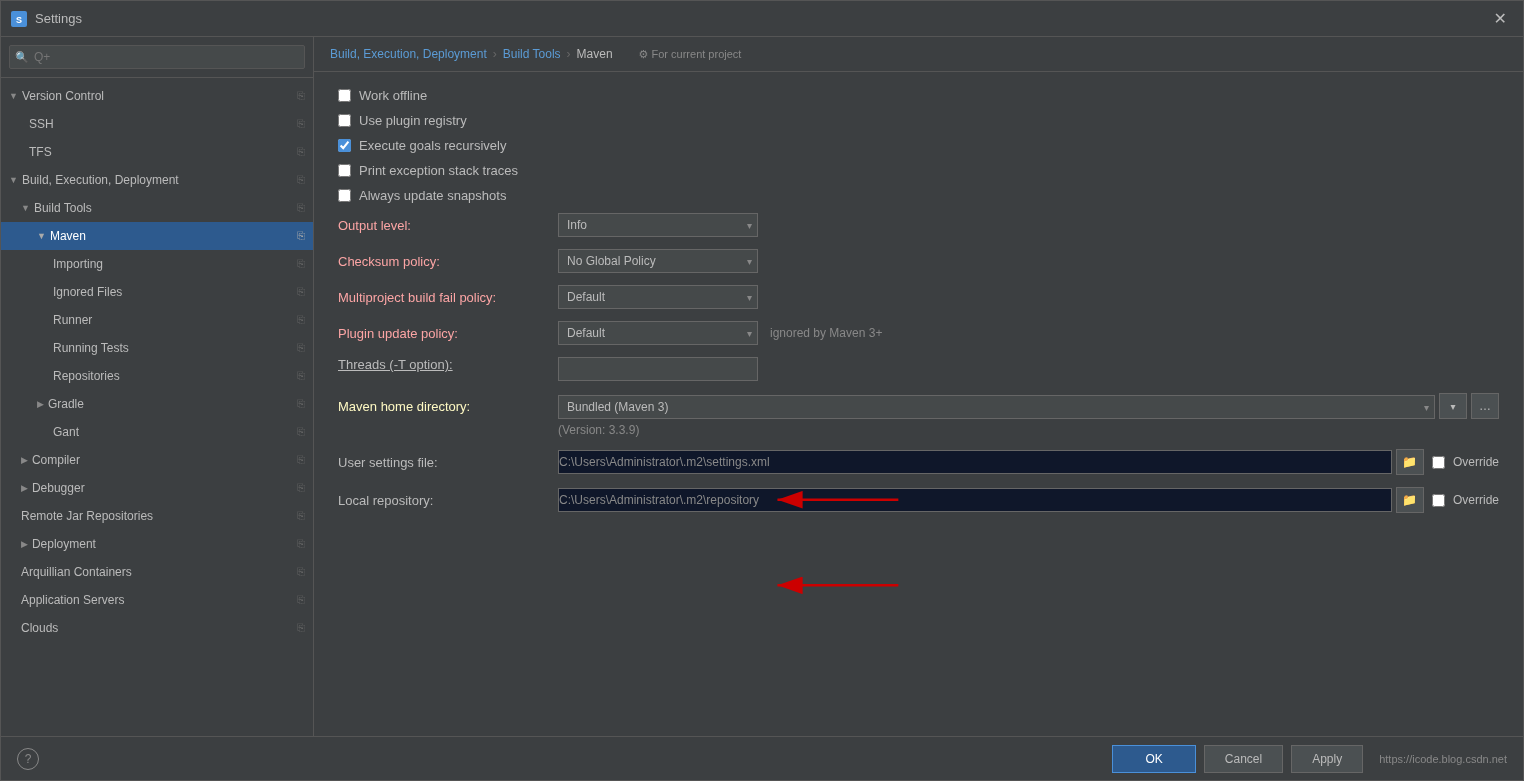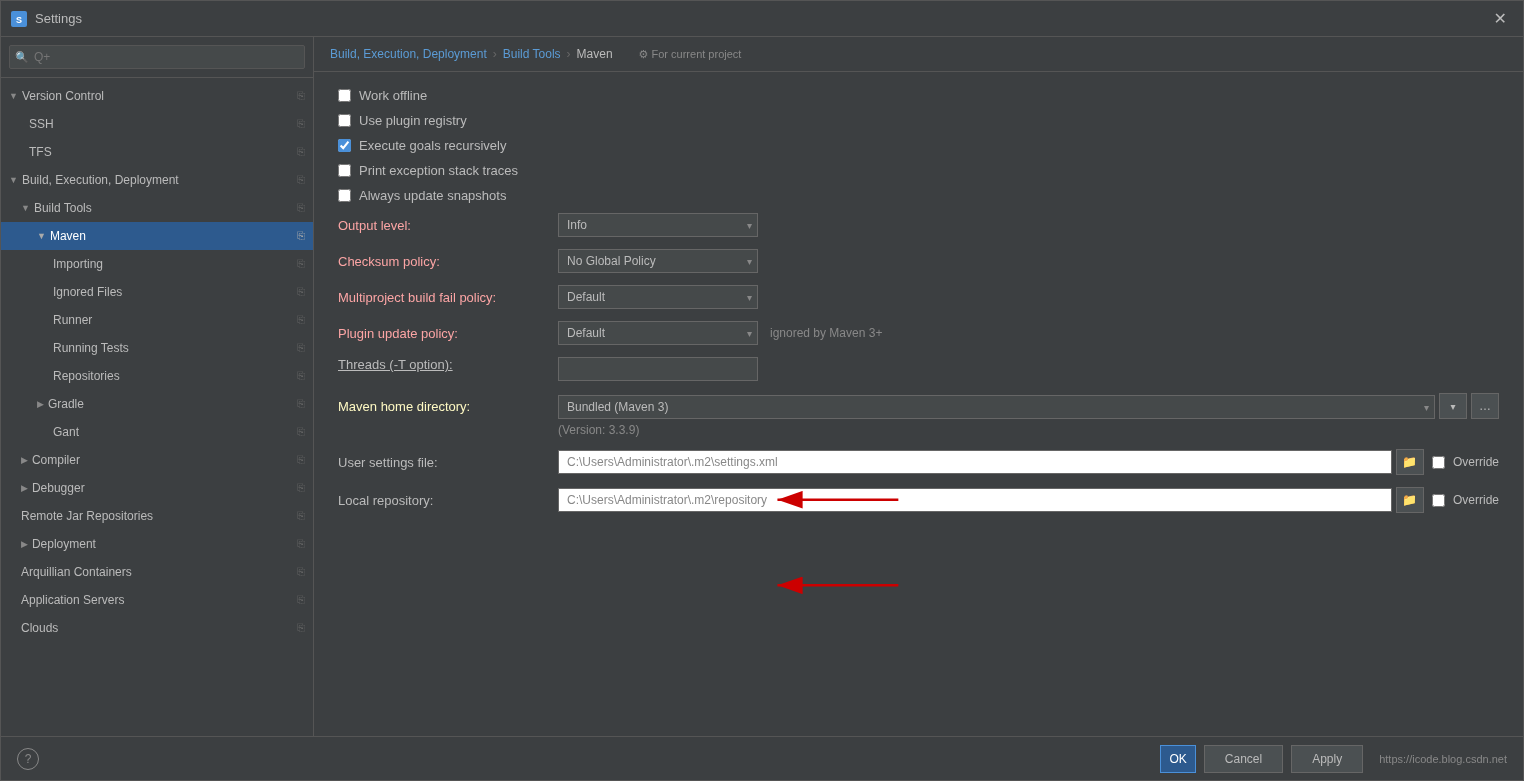--- a/index.html
+++ b/index.html
@@ -285,24 +285,24 @@
       margin-bottom: 12px;
     }
     .file-label {
       width: 220px;
       color: #bbbbbb;
       font-size: 13px;
       flex-shrink: 0;
     }
     .file-input {
       flex: 1;
-      background: #ffffff;
-      border: 1px solid #666;
-      color: #888;
-      padding: 4px 8px;
+      background: #0f172a;
+      border: 1px solid #666;
+      color: #888;
+      padding: 4px 0;
       font-size: 12px;
       outline: none;
     }
     .file-folder-btn {
       width: 28px;
       height: 26px;
       background: #4b5052;
       border: 1px solid #666;
       color: #bbbbbb;
       display: flex;
@@ -345,21 +345,21 @@
     .bottom-actions {
       margin-left: auto;
       display: flex;
       gap: 8px;
       align-items: center;
     }
     .btn-ok {
       background: #2d5a8e;
       border: 1px solid #4a90d9;
       color: #ffffff;
-      padding: 6px 8px;
+      padding: 6px 32px;
       font-size: 12px;
       cursor: pointer;
     }
     .btn-cancel {
       background: #4b5052;
       border: 1px solid #666;
       color: #bbbbbb;
       padding: 6px 20px;
       font-size: 12px;
       cursor: pointer;

